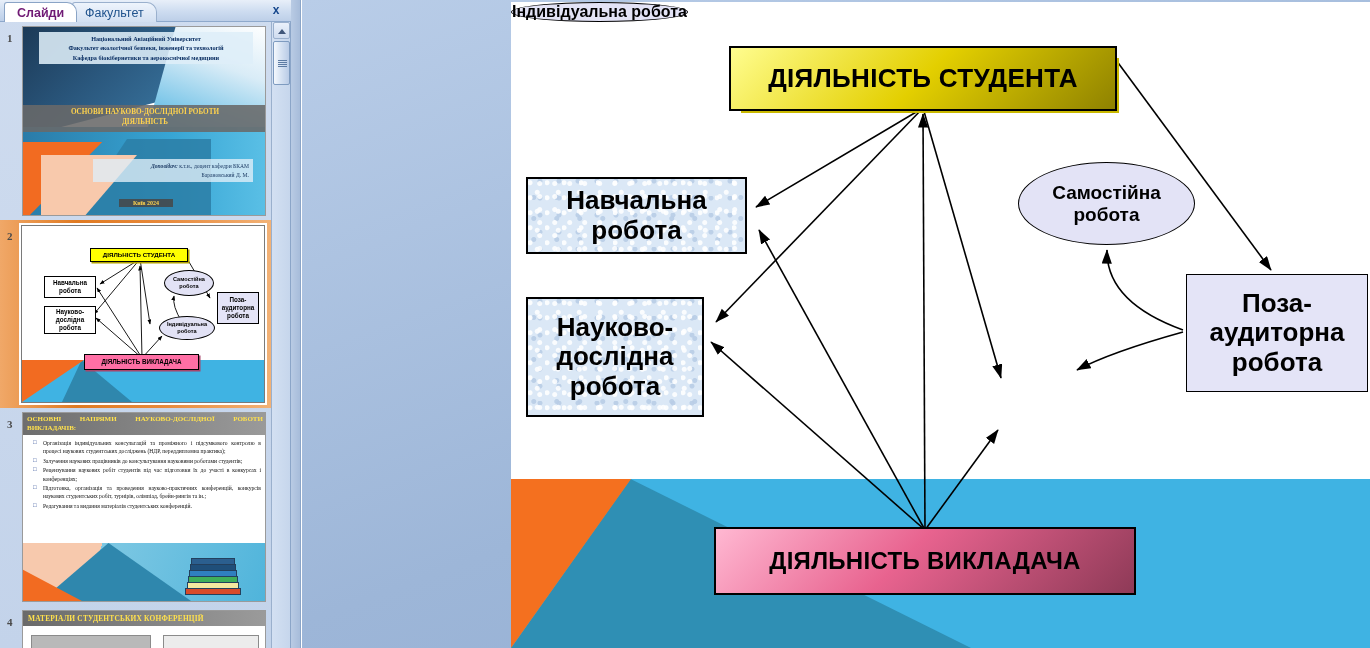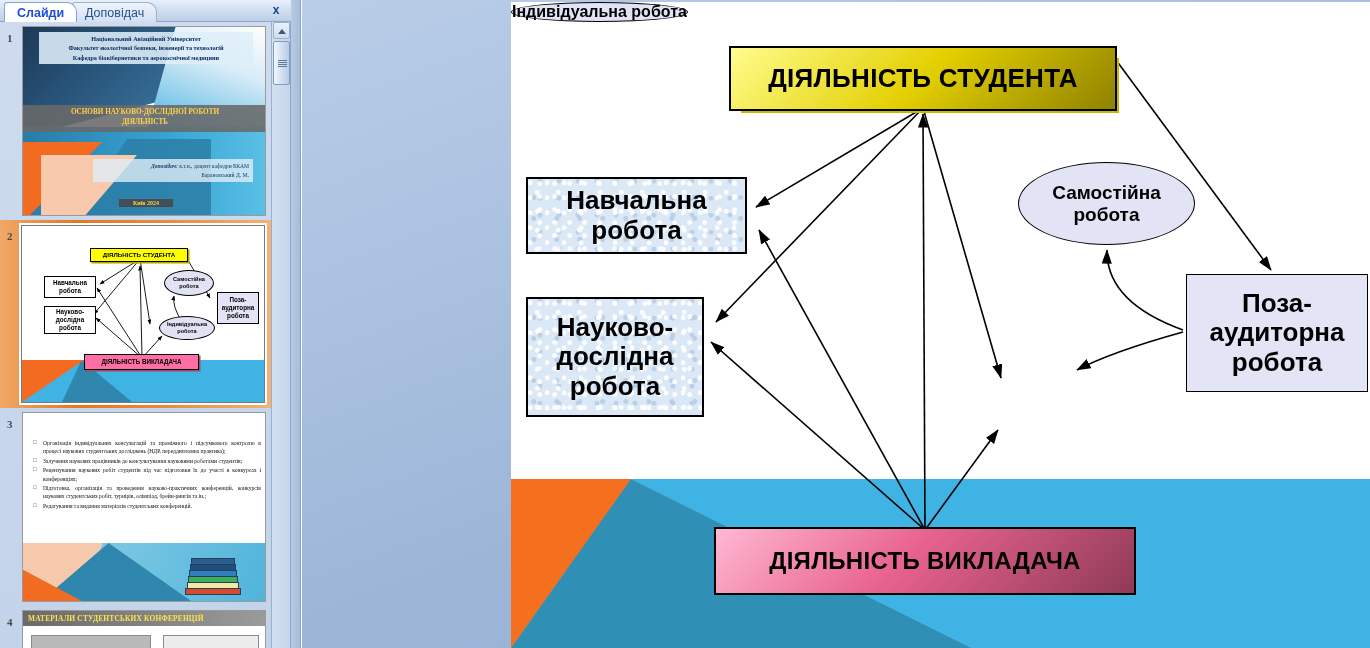--- a/index.html
+++ b/index.html
@@ -24,21 +24,21 @@
   .tab {
     position:absolute; top:2px; height:20px;
     font-size:12.5px; color:#15428b;
     padding:2px 12px 0 12px;
     border:1px solid #9ab0cd; border-bottom:none;
     border-radius:3px 10px 0 0;
     line-height:17px;
     white-space:nowrap;
   }
   .tab.active {
-    left:4px; background:#ffffff; color:#1d4ed8; font-weight:700;
+    left:4px; background:#ffffff; color:#701a75; font-weight:700;
     border-color:#8aa4c6; z-index:3;
   }
   .tab.inactive {
     left:72px; background:linear-gradient(to bottom,#eef4fc,#d3e0f2);
     color:#20538d; z-index:2;
   }
   #tab-close {
     position:absolute; right:8px; top:3px; width:14px; height:15px;
     font-size:12px; font-weight:700; color:#16478c; text-align:center;
     line-height:15px; cursor:pointer;
@@ -268,21 +268,21 @@
     background:#e4e4f7; border:1.6px solid #000; font-size:26px;
   }
 </style>
 </head>
 <body>
 
 <div id="slide-panel">
 
   <div id="tab-strip">
     <div class="tab active">Слайди</div>
-    <div class="tab inactive">Доповідач</div>
+    <div class="tab inactive">Факультет</div>
     <div id="tab-close">x</div>
   </div>
 
   <div id="thumb-list">
 
     <div class="thumb-row">
       <div class="thumb-num">1</div>
       <div class="thumb-frame s1">
         <div class="bgA"></div>
         <div class="bgB"></div>
@@ -341,20 +341,21 @@
         <div class="bot1"></div>
         <div class="bot3"></div>
         <div class="bot2"></div>
         <div class="ob pinkb" style="left:62px;top:128px;width:115px;height:16px;z-index:4;">ДІЯЛЬНІСТЬ ВИКЛАДАЧА</div>
       </div>
     </div>
 
     <div class="thumb-row">
       <div class="thumb-num">3</div>
       <div class="thumb-frame s3">
+        <div class="t3">ОСНОВНІ   НАПРЯМИ   НАУКОВО-ДОСЛІДНОЇ   РОБОТИ ВИКЛАДАЧІВ:</div>
         <ul>
           <li>Організація індивідуальних консультацій та проміжного і підсумкового контролю в процесі наукових студентських досліджень (НДР, переддипломна практика);</li>
           <li>Залучення наукових працівників до консультування науковими роботами студентів;</li>
           <li>Рецензування наукових робіт студентів під час підготовки їх до участі в конкурсах і конференціях;</li>
           <li>Підготовка, організація та проведення науково-практичних конференцій, конкурсів наукових студентських робіт, турнірів, олімпіад, брейн-рингів та ін.;</li>
           <li>Редагування та видання матеріалів студентських конференцій.</li>
         </ul>
         <div class="pic1"></div>
         <div class="pic3"></div>
         <div class="pic2"></div>

